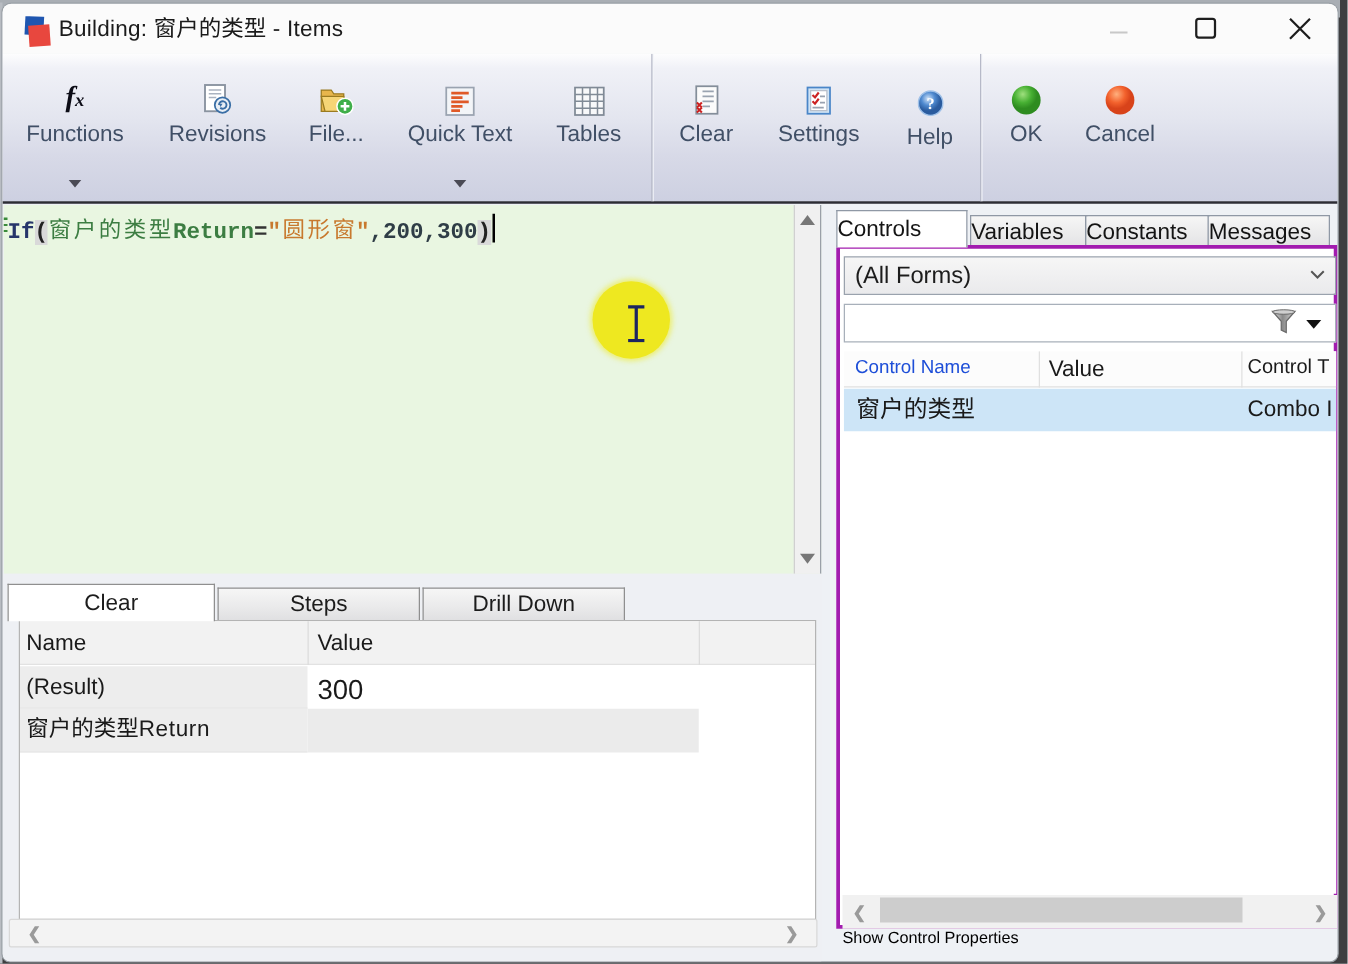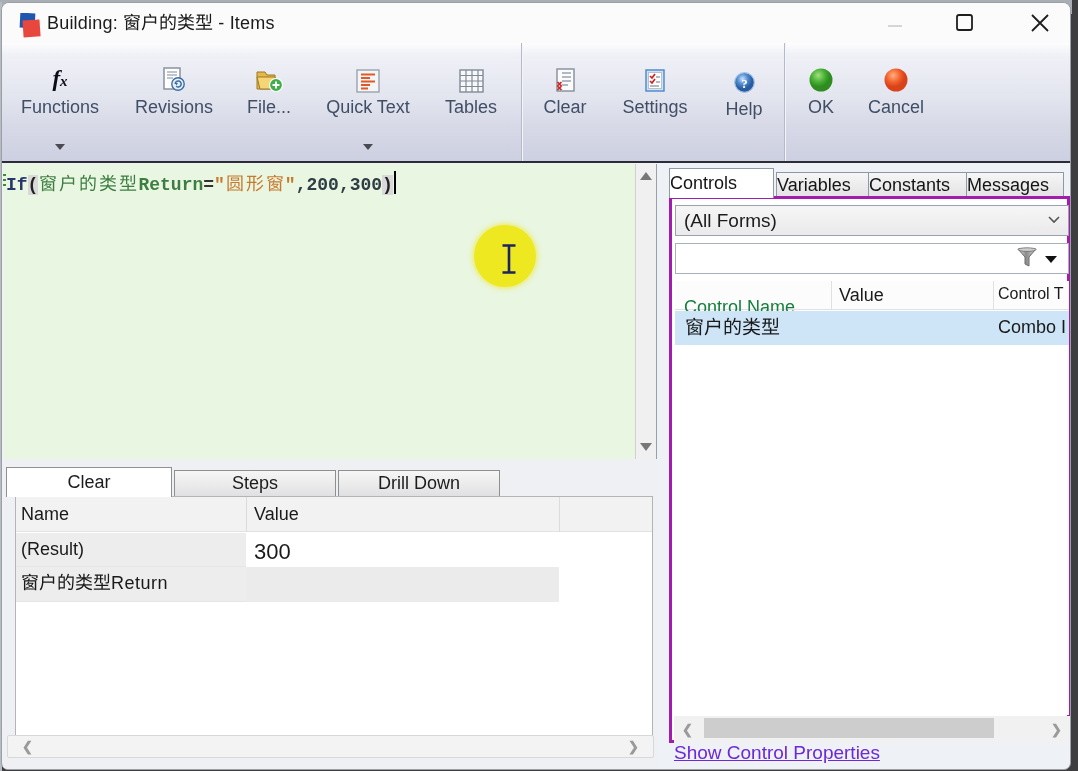--- a/index.html
+++ b/index.html
@@ -34,21 +34,21 @@
 #bltable{position:absolute;left:12px;top:37px;width:638px;height:240px;background:#fff;border:1px solid #b4b4b4}
 .hscroll{position:absolute;background:#f3f3f3;border:1px solid #d8d8d8;border-radius:2px}
 .chev{position:absolute;top:0;bottom:0;display:flex;align-items:center;color:#9a9a9a;font-size:13px;font-family:"Liberation Sans";font-weight:bold}
 
 #rpanel{position:absolute;left:667px;top:163px;width:401px;height:606px}
 #rbody{position:absolute;left:0;top:30px;width:401px;height:547px;background:#fff;border:3px solid #a21caf}
 #dropdown{position:absolute;left:3px;top:6px;width:394px;height:31px;background:linear-gradient(#f6f6f6,#eaeaec);border:1px solid #9aa2ad;font-size:19px;color:#1c1c1c}
 #filter{position:absolute;left:3px;top:44px;width:394px;height:31px;background:#fff;border:1px solid #a8b0ba}
 #rtable{position:absolute;left:3px;top:82px;width:394px;height:434px;overflow:hidden;background:#fff}
 #rscroll{position:absolute;left:2px;top:517px;width:396px;height:27px;background:#f1f1f1}
-#rlink{position:absolute;left:5px;top:576px;font-size:19px;color:#6d28d9;text-decoration:underline}
+#rlink{position:absolute;left:5px;top:576px;font-size:13px;color:#000000;}
 .rtabs{position:absolute;top:-28px;font-size:18px;color:#141414;border:1px solid #8f98a5;border-bottom:none}
 </style></head><body>
 <svg width="0" height="0" style="position:absolute">
     <defs>
       <path id="zc" transform="scale(1,-1)" d="M371 673C293 611 182 561 86 534L125 476C230 508 342 568 426 637ZM576 631C679 587 810 516 874 469L923 518C854 566 722 632 622 674ZM432 573C417 543 391 503 367 471H164V-82H239V-40H769V-76H847V471H446C468 497 491 527 511 557ZM239 17V414H769V17ZM365 219C405 203 448 183 490 162C427 124 352 97 277 82C289 69 303 48 310 33C394 54 476 86 546 133C598 104 644 75 675 51L714 94C684 117 641 143 594 169C641 209 679 258 705 318L665 337L654 335H427C437 352 446 369 454 386L395 395C373 346 332 288 274 244C288 237 308 220 319 208C348 232 373 259 394 286H623C602 252 573 222 540 196C494 219 446 240 402 257ZM426 826C438 805 450 779 461 755H77V597H152V695H844V601H922V755H551C538 784 520 818 504 845Z"></path>
       <path id="zh" transform="scale(1,-1)" d="M247 615H769V414H246L247 467ZM441 826C461 782 483 726 495 685H169V467C169 316 156 108 34 -41C52 -49 85 -72 99 -86C197 34 232 200 243 344H769V278H845V685H528L574 699C562 738 537 799 513 845Z"></path>
       <path id="zd" transform="scale(1,-1)" d="M552 423C607 350 675 250 705 189L769 229C736 288 667 385 610 456ZM240 842C232 794 215 728 199 679H87V-54H156V25H435V679H268C285 722 304 778 321 828ZM156 612H366V401H156ZM156 93V335H366V93ZM598 844C566 706 512 568 443 479C461 469 492 448 506 436C540 484 572 545 600 613H856C844 212 828 58 796 24C784 10 773 7 753 7C730 7 670 8 604 13C618 -6 627 -38 629 -59C685 -62 744 -64 778 -61C814 -57 836 -49 859 -19C899 30 913 185 928 644C929 654 929 682 929 682H627C643 729 658 779 670 828Z"></path>
       <path id="zl" transform="scale(1,-1)" d="M746 822C722 780 679 719 645 680L706 657C742 693 787 746 824 797ZM181 789C223 748 268 689 287 650L354 683C334 722 287 779 244 818ZM460 839V645H72V576H400C318 492 185 422 53 391C69 376 90 348 101 329C237 369 372 448 460 547V379H535V529C662 466 812 384 892 332L929 394C849 442 706 516 582 576H933V645H535V839ZM463 357C458 318 452 282 443 249H67V179H416C366 85 265 23 46 -11C60 -28 79 -60 85 -80C334 -36 445 47 498 172C576 31 714 -49 916 -80C925 -59 946 -27 963 -10C781 11 647 74 574 179H936V249H523C531 283 537 319 542 357Z"></path>
       <path id="zx" transform="scale(1,-1)" d="M635 783V448H704V783ZM822 834V387C822 374 818 370 802 369C787 368 737 368 680 370C691 350 701 321 705 301C776 301 825 302 855 314C885 325 893 344 893 386V834ZM388 733V595H264V601V733ZM67 595V528H189C178 461 145 393 59 340C73 330 98 302 108 288C210 351 248 441 259 528H388V313H459V528H573V595H459V733H552V799H100V733H195V602V595ZM467 332V221H151V152H467V25H47V-45H952V25H544V152H848V221H544V332Z"></path>
       <path id="zy" transform="scale(1,-1)" d="M337 631H656V555H337ZM271 684V502H727V684ZM470 352V294C470 236 449 154 182 103C197 88 215 62 223 46C503 111 537 212 537 291V352ZM521 161C601 126 707 74 761 42L792 97C736 128 629 177 551 210ZM246 442V183H314V383H681V188H751V442ZM81 799V-79H154V-41H844V-79H919V799ZM154 21V736H844V21Z"></path>
@@ -287,21 +287,21 @@
             </defs>
           <path d="M2 2 h18 l-7 8 v9 l-4 -2 v-7 z" fill="url(#fun)" stroke="#6a6a6a" stroke-width="1"></path>
           <ellipse cx="11" cy="2.6" rx="9" ry="1.8" fill="#cfcfcf" stroke="#6a6a6a" stroke-width="0.8"></ellipse>
         </svg>
         <svg style="position:absolute;right:10px;top:11px" width="14" height="9" viewBox="0 0 14 9">
             <path d="M1 1 h12 l-6 7 z" fill="#111"></path>
           </svg>
       </div>
       <div id="rtable">
         <div style="position:absolute;left:0;top:0;width:100%;height:29px;background:#fcfcfc;border-bottom:1px solid #e0e0e0">
-          <span style="position:absolute;left:9px;top:16px;font-size:18px;color:#15803d">Control Name</span>
+          <span style="position:absolute;left:9px;top:4px;font-size:15px;color:#1d4ed8">Control Name</span>
           <span style="position:absolute;left:164px;top:4px;font-size:18px;color:#1a1a1a">Value</span>
           <span style="position:absolute;left:323px;top:4px;font-size:16px;color:#1a1a1a">Control T</span>
           <div style="position:absolute;left:156px;top:0;width:1px;height:29px;background:#e0e0e0"></div>
           <div style="position:absolute;left:318px;top:0;width:1px;height:29px;background:#e0e0e0"></div>
         </div>
         <div style="position:absolute;left:0;top:30px;width:100%;height:34px;background:#cde5f7">
           <span style="position:absolute;left:10px;top:6px;font-size:19px;color:#1a1a1a;letter-spacing:4px"><svg class="cj" viewBox="0 -880 1000 1000">
                 <use href="#zc"></use>
               </svg><svg class="cj" viewBox="0 -880 1000 1000">
                 <use href="#zh"></use>

